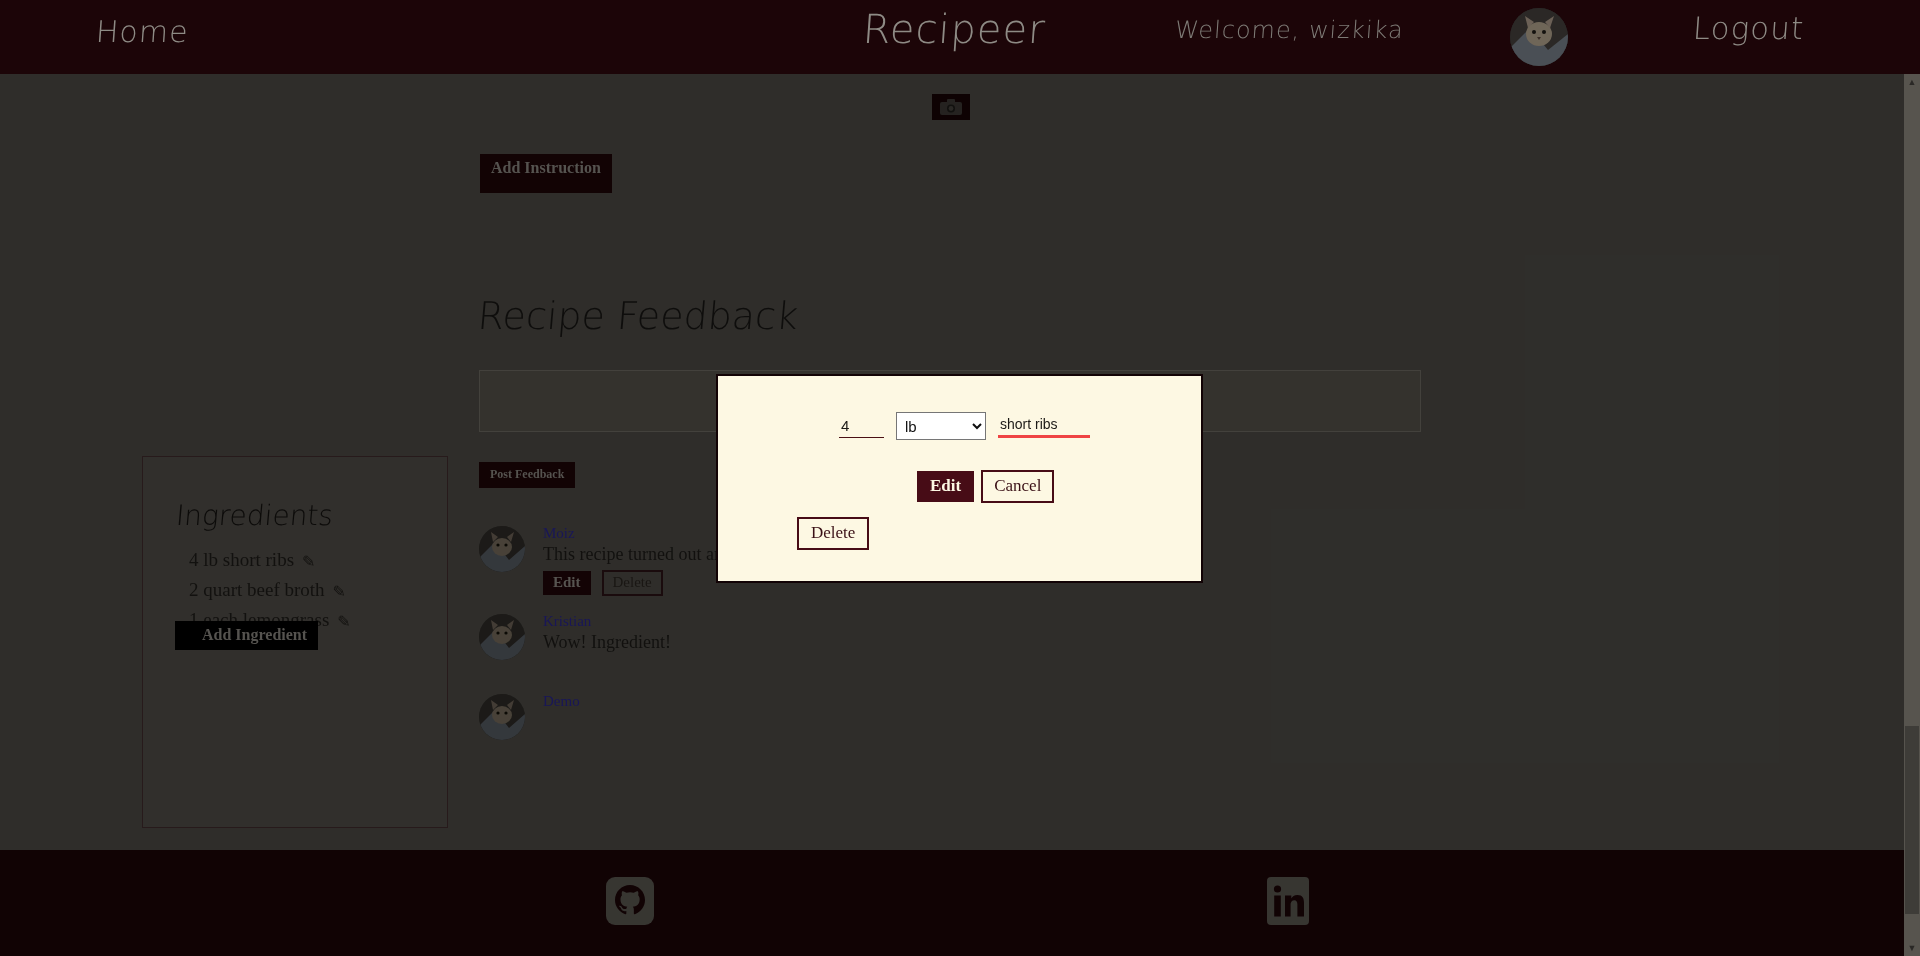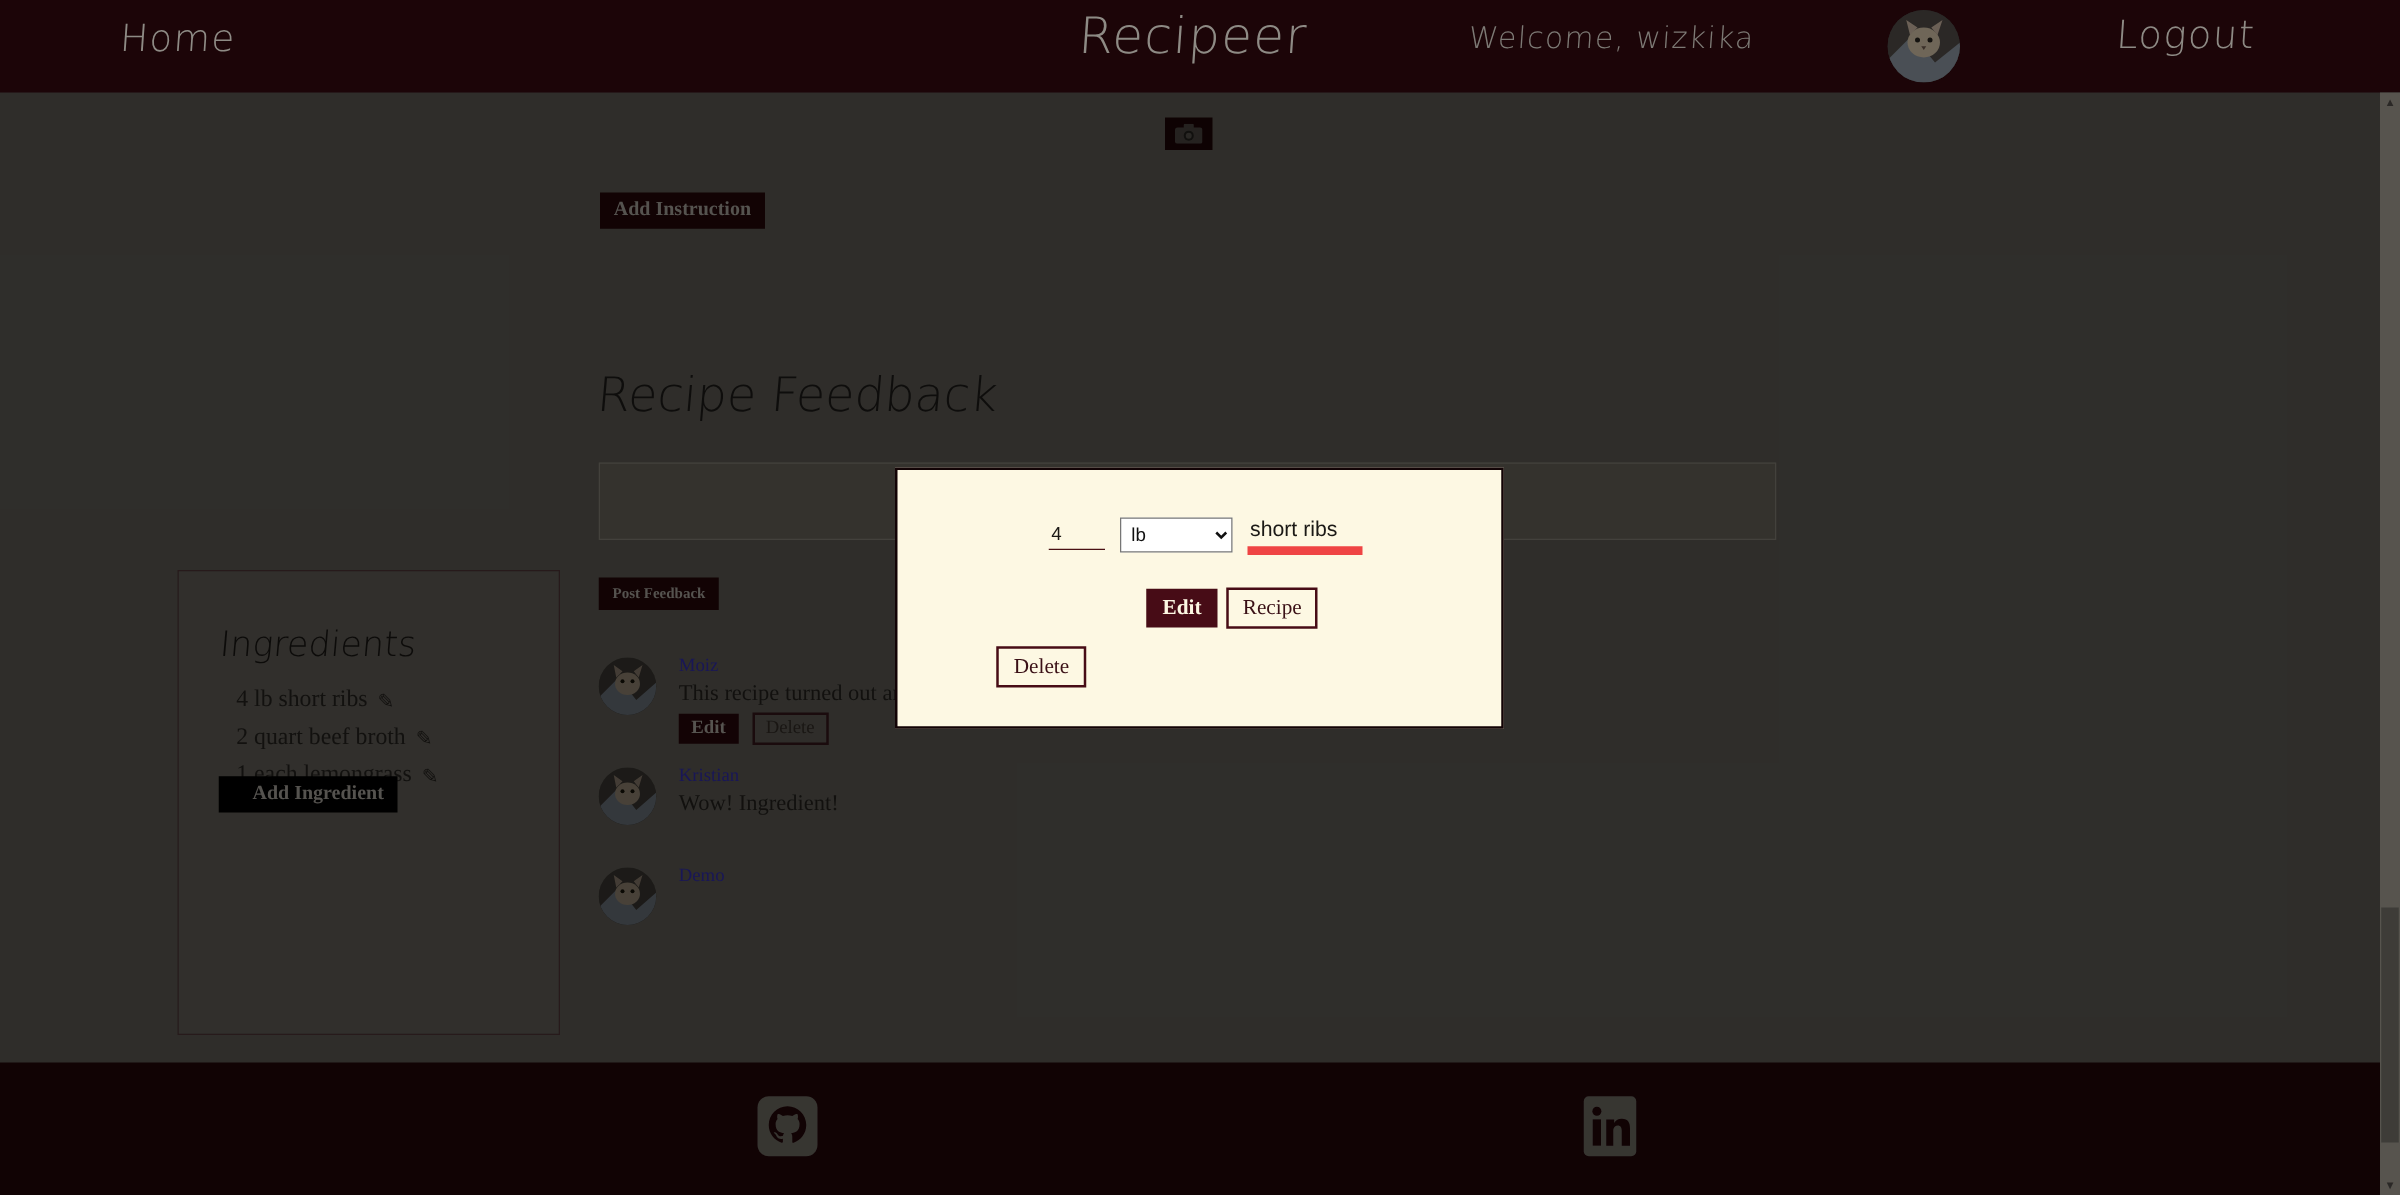--- a/index.html
+++ b/index.html
@@ -111,21 +111,21 @@
 
   #add-instruction-button {
     position: absolute;
     left: 480px; top: 80px;
     background: #1d0507;
     color: #8a8680;
     border: none;
     font-family: "Liberation Serif", serif;
     font-weight: bold;
     font-size: 16px;
-    padding: 5px 11px 6px 11px;
+    padding: 5px 11px 16px 11px;
     cursor: pointer;
   }
 
   #feedback-heading {
     position: absolute;
     left: 478px; top: 220px;
     font-size: 38px;
     color: #181614;
     font-family: "DejaVu Sans", sans-serif;
     font-weight: 300;
@@ -303,24 +303,24 @@
     font-family: "Liberation Sans", sans-serif;
     font-size: 15px;
     color: #101010;
     background: #ffffff;
     border: 1px solid #767676;
     padding: 2px 4px;
   }
   #ingredient-name-input {
     width: 92px;
     border: none;
-    border-bottom: 7px solid #ef4444;
+    border-bottom: 3px solid #ef4444;
     background: transparent;
     font-family: "Liberation Sans", sans-serif;
-    font-size: 17px;
+    font-size: 14px;
     color: #1b1916;
     padding: 2px 2px 3px 2px;
     outline: none;
   }
   #modal-action-row {
     position: absolute;
     left: 199px; top: 94px;
     display: flex;
     align-items: center;
     gap: 7px;
@@ -532,21 +532,21 @@
   <div id="edit-ingredient-modal">
     <div id="modal-form-row">
       <input id="quantity-input" type="text" value="4" style="">
       <select id="unit-select">
         <option selected="">lb</option>
       </select>
       <input id="ingredient-name-input" type="text" value="short ribs" style="">
     </div>
     <div id="modal-action-row">
       <button id="modal-edit-button">Edit</button>
-      <button id="modal-cancel-button">Recipe</button>
+      <button id="modal-cancel-button">Cancel</button>
     </div>
     <button id="modal-delete-button">Delete</button>
   </div>
 
   <div id="scrollbar-track">
     <div class="sb-arrow" id="scroll-up-arrow">▲</div>
     <div id="scrollbar-thumb"></div>
     <div class="sb-arrow" id="scroll-down-arrow">▼</div>
   </div>
 

